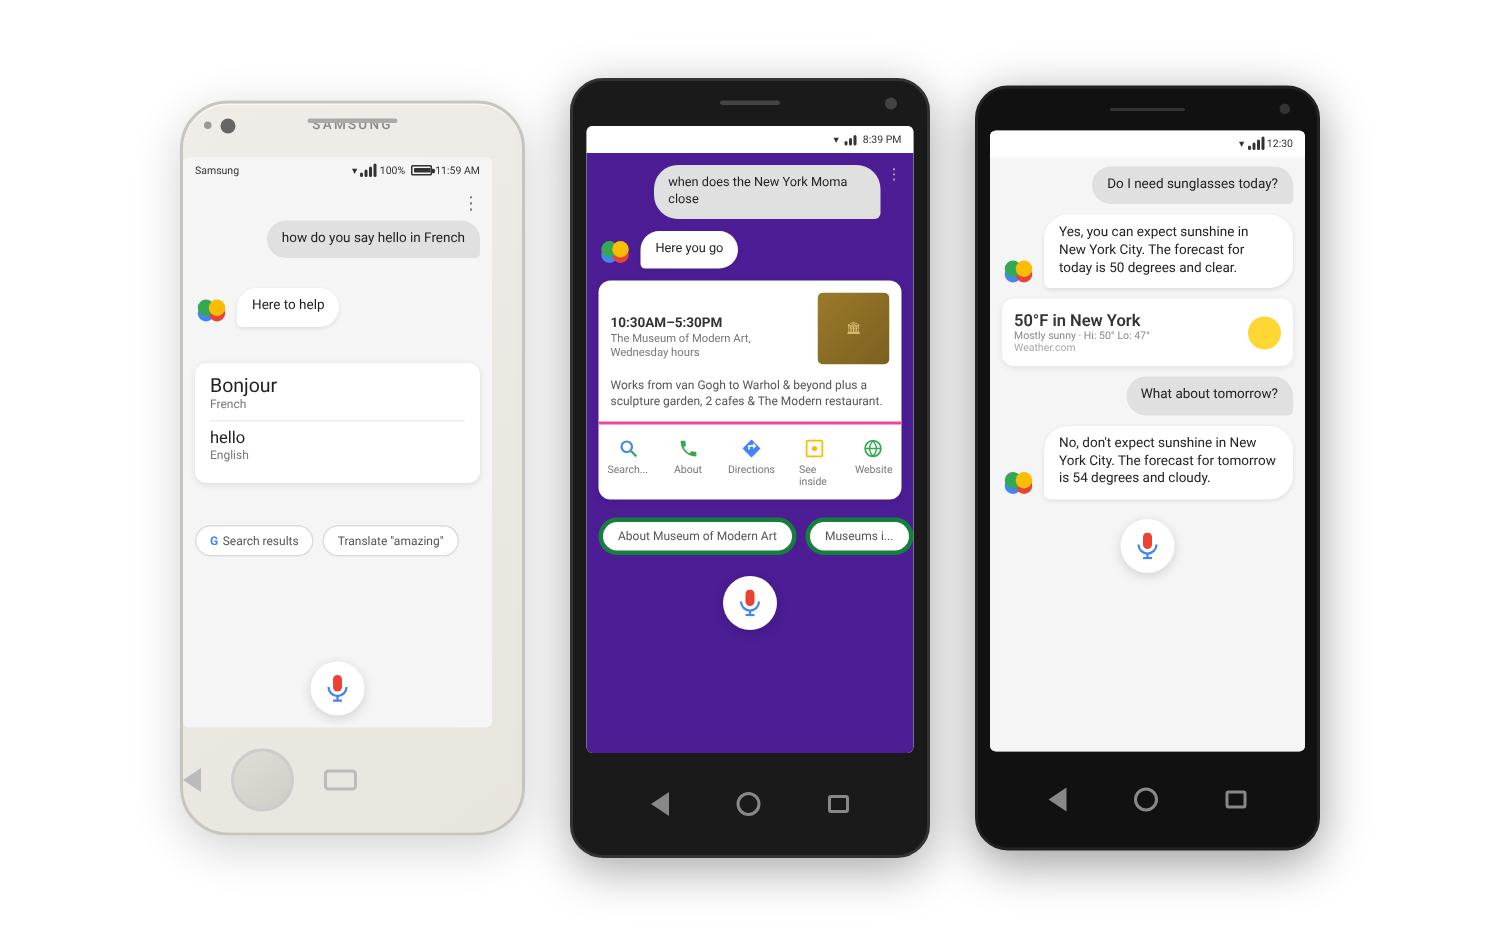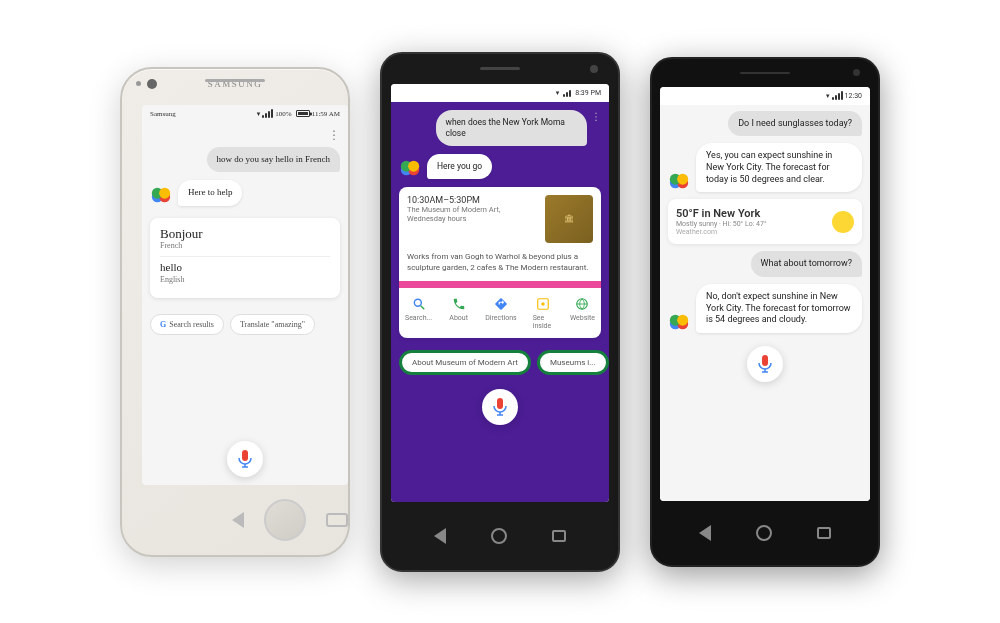--- a/index.html
+++ b/index.html
@@ -18,24 +18,23 @@
     
     .phone-samsung {
       width: 230px;
       height: 490px;
       background: linear-gradient(145deg, #f0ede8, #e8e4de);
       border-radius: 32px;
       border: 2px solid #c8c4be;
       box-shadow: 0 8px 32px rgba(0,0,0,0.18), inset 0 1px 0 rgba(255,255,255,0.6);
       display: flex;
       flex-direction: column;
-      align-items: flex-end;
+      align-items: flex-start;
       padding: 0;
       position: relative;
-      font-family: Liberation Serif, serif;
     }
     .phone-samsung .phone-top-bar {
       width: 100%;
       height: 36px;
       display: flex;
       align-items: center;
       justify-content: center;
       position: relative;
       padding: 0 12px;
     }
@@ -186,21 +185,21 @@
     }
     .three-dots {
       font-size: 12px;
       color: #777;
       line-height: 1;
     }
     
     .chat-area {
       display: flex;
       flex-direction: column;
-      gap: 8px;
+      gap: 20px;
       flex: 1;
     }
     .bubble-user {
       background: #e0e0e0;
       border-radius: 16px 16px 4px 16px;
       padding: 7px 10px;
       font-size: 9px;
       color: #222;
       max-width: 75%;
       align-self: flex-end;
@@ -399,33 +398,34 @@
       height: 100%;
       background: linear-gradient(135deg, #9B7A2A, #7a6020);
       display: flex;
       align-items: center;
       justify-content: center;
       font-size: 8px;
       color: #f0d080;
     }
     .moma-time {
       font-size: 9px;
-      font-weight: 400;
+      font-weight: 700;
       color: #333;
+      margin-top: 16px;
     }
     .moma-desc {
       font-size: 8px;
       color: #555;
       padding: 0 8px 8px;
       line-height: 1.4;
     }
     .moma-actions {
       display: flex;
       gap: 12px;
-      border-top: 7px solid #ec4899;
+      border-top: 2px solid #ec4899;
       padding: 6px 4px;
       justify-content: flex-end;
     }
     .moma-action {
       display: flex;
       flex-direction: column;
       align-items: center;
       font-size: 7px;
       color: #777;
       gap: 2px;

